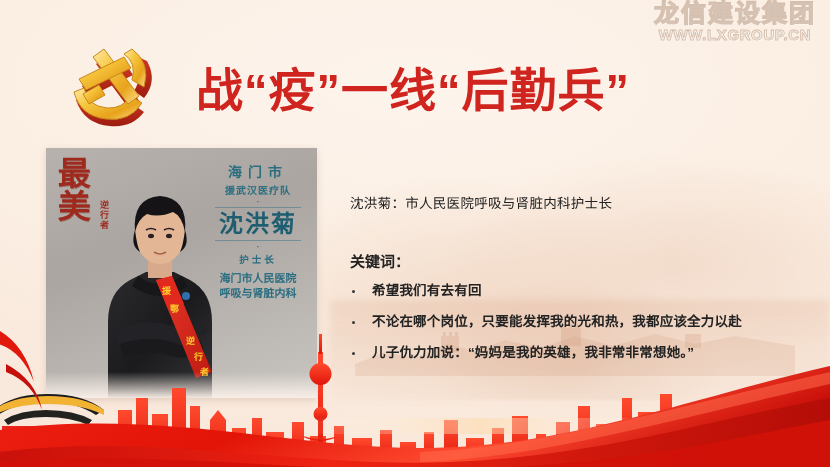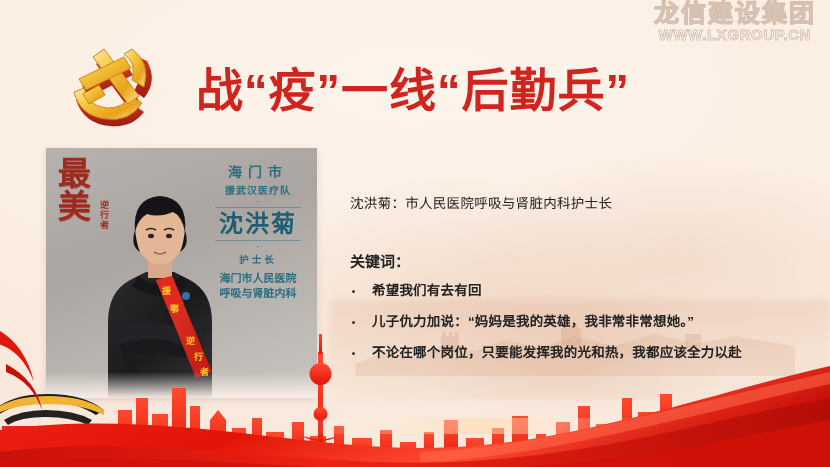--- a/index.html
+++ b/index.html
@@ -262,25 +262,25 @@
   <div class="body-text">
     <div class="lead">沈洪菊：市人民医院呼吸与肾脏内科护士长</div>
     <div class="kw">关键词：</div>
     <ul class="bullets">
       <li>
         <span class="dot"></span>
         <span>希望我们有去有回</span>
       </li>
       <li>
         <span class="dot"></span>
-        <span>儿子仇力加说：“妈妈是我的英雄，我非常非常想她。”</span>
+        <span>不论在哪个岗位，只要能发挥我的光和热，我都应该全力以赴</span>
       </li>
       <li>
         <span class="dot"></span>
-        <span>不论在哪个岗位，只要能发挥我的光和热，我都应该全力以赴</span>
+        <span>儿子仇力加说：“妈妈是我的英雄，我非常非常想她。”</span>
       </li>
     </ul>
   </div>
 
   <svg class="bottom" viewBox="0 0 830 165" preserveAspectRatio="none">
     <defs>
       <linearGradient id="skyG" x1="0" y1="0" x2="0" y2="1">
         <stop offset="0%" stop-color="#ff4a2e"></stop>
         <stop offset="100%" stop-color="#e01508"></stop>
       </linearGradient>

